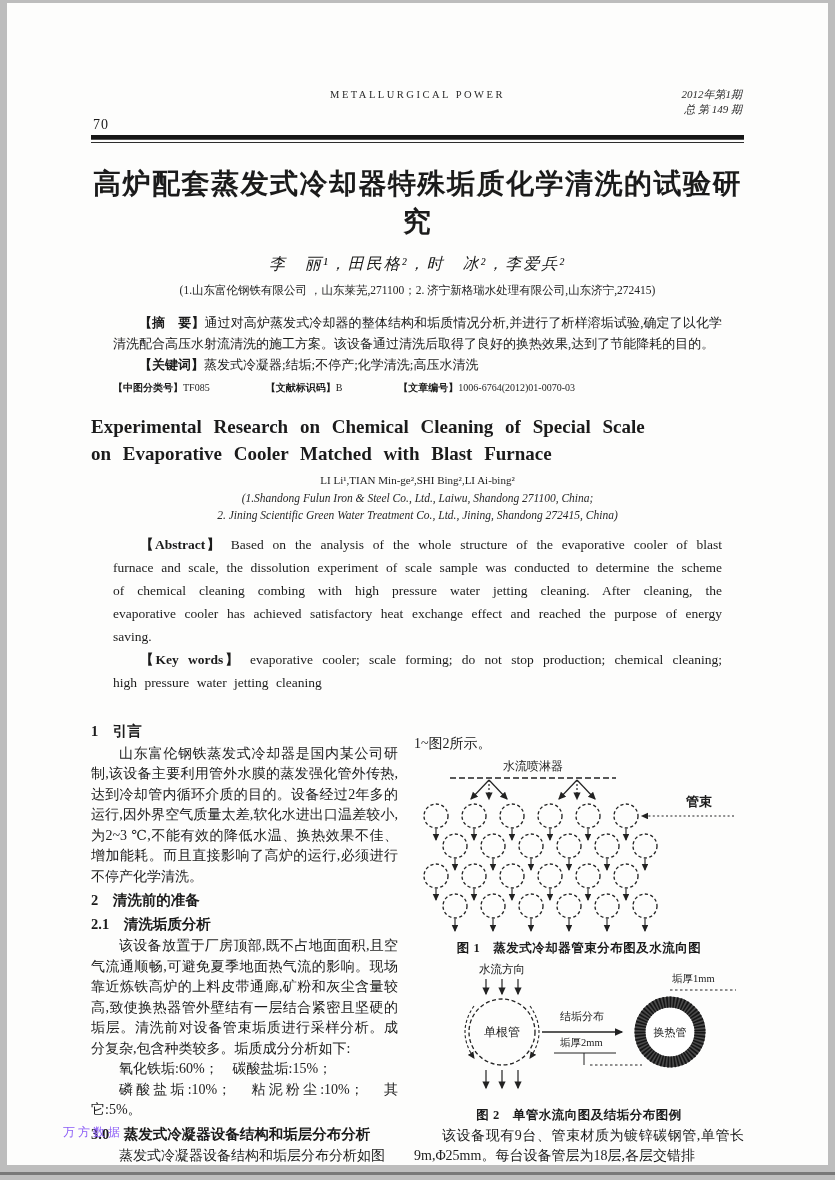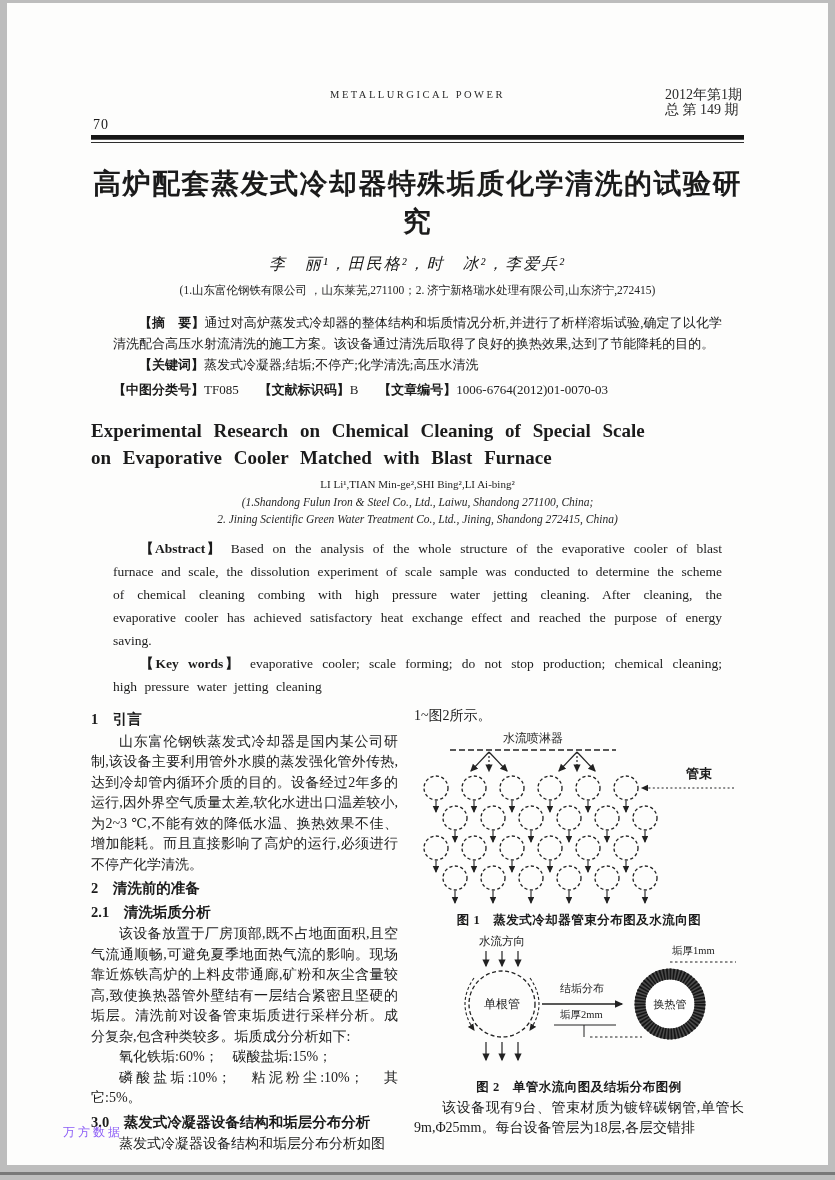--- a/index.html
+++ b/index.html
@@ -17,47 +17,47 @@
     background:#fdfdfc;overflow:hidden;
   }
   .content{padding:84px 84px 0 84px;}
 
   
   .journal-header{position:relative;height:40px;}
   .page-number{position:absolute;left:2px;bottom:-4px;font-size:14px;letter-spacing:1px;}
   .journal-center{text-align:center;}
   .journal-cn{font-size:15px;letter-spacing:13px;font-weight:bold;}
   .journal-en{font-size:10.5px;letter-spacing:2.5px;margin-top:2px;color:#2a2a2a;}
-  .issue-info{position:absolute;right:2px;top:-2px;text-align:left;font-size:14px;line-height:15px;color:#2a2a2a;}
+  .issue-info{position:absolute;right:2px;top:-2px;text-align:right;font-size:11px;line-height:15px;color:#2a2a2a;font-style:italic;}
   .rule-thick{height:4px;background:#161616;margin-top:6px;box-shadow:0 1px 0 #555;}
   .rule-thin{height:1px;background:#2e2e2e;margin-top:3px;}
 
   
   .title-cn{margin:22px 0 0 0;font-size:28px;font-weight:bold;text-align:center;letter-spacing:1.5px;}
   .authors-cn{margin-top:13px;text-align:center;font-size:16px;letter-spacing:2px;font-style:italic;}
   .affiliation-cn{margin-top:8px;text-align:center;font-size:11.5px;color:#242424;}
 
   
   .abstract-block{margin-top:14px;padding:0 22px;font-size:13px;line-height:21px;text-align:justify;}
   .abstract-block p{margin:0;text-indent:2em;}
   .zh-label{font-weight:bold;}
-  .meta-row{margin-top:6px;padding-left:22px;font-size:13px;display:flex;gap:20px;}
+  .meta-row{margin-top:6px;padding-left:22px;font-size:10px;display:flex;gap:56px;}
   .meta-item{white-space:nowrap;}
 
   
   .english-block{margin-top:18px;}
   .title-en{font-size:19px;font-weight:bold;text-align:left;line-height:27px;word-spacing:7px;}
   .authors-en{margin-top:7px;text-align:center;font-size:11px;}
   .affil-en{margin-top:4px;text-align:center;font-size:11.5px;font-style:italic;line-height:17px;color:#262626;}
   .abstract-en{margin-top:9px;padding:0 22px;font-size:13.5px;line-height:23px;text-align:justify;word-spacing:4px;}
   .abstract-en p{margin:0;text-indent:2em;}
   .en-label{font-weight:bold;}
 
   
-  .columns{display:flex;gap:16px;margin-top:8px;}
+  .columns{display:flex;gap:16px;margin-top:24px;align-items:flex-end;}
   .col{flex:1 1 0;font-size:14px;line-height:20.5px;text-align:justify;}
   .sec-heading{font-size:14.5px;font-weight:bold;margin:3px 0 2px 0;}
   .col p{margin:0;text-indent:2em;}
   .col p.no-indent{text-indent:0;}
 
   
   .fig{margin-top:4px;text-align:center;}
   .fig svg{display:block;margin:0 auto;}
   .fig-caption{font-size:12.5px;font-weight:bold;margin-top:1px;letter-spacing:0.5px;}
   .svg-label{font-family:"Liberation Serif","DejaVu Serif",serif;fill:#1b1b1b;}

